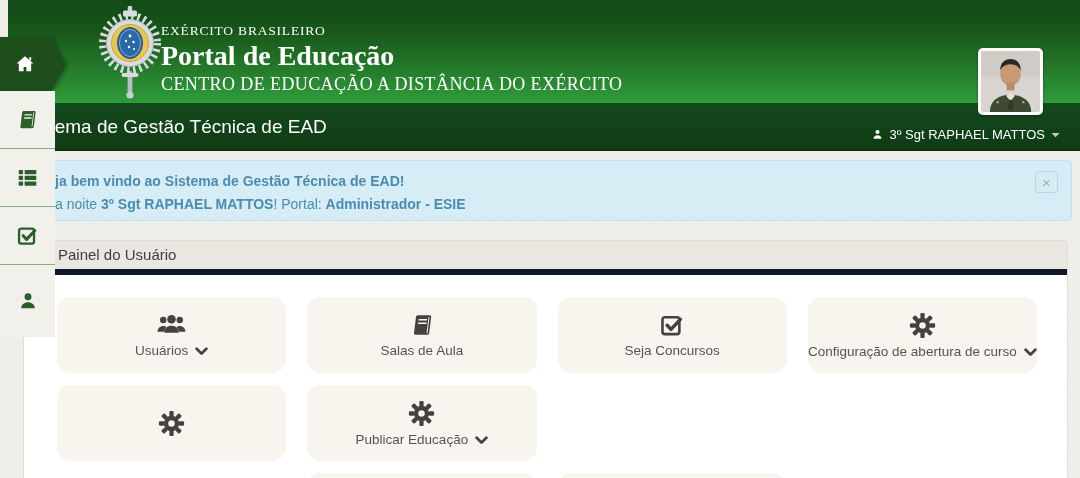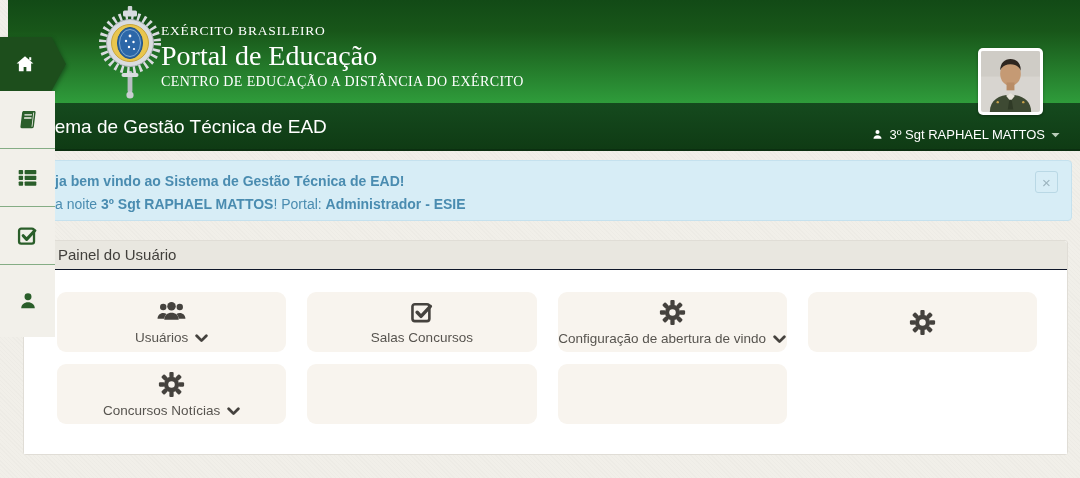--- a/index.html
+++ b/index.html
@@ -11,22 +11,22 @@
     background-image:repeating-linear-gradient(45deg, rgba(0,0,0,.015) 0 1px, transparent 1px 3px);
   }
   
   .top-header {
     position:absolute; top:0; left:8px; width:1080px; height:103px;
     background:linear-gradient(180deg,#124a16 0%, #185619 30%, #2f9c3b 100%);
   }
   .crest { position:absolute; left:90px; top:5px; }
   .brand { position:absolute; left:153px; top:23px; color:#fff; font-family:"Liberation Serif", serif; }
   .brand-top { font-size:13.5px; letter-spacing:.8px; }
-  .brand-title { font-size:28px; font-weight:normal; line-height:30px; margin:2px 0 3px; }
-  .brand-sub { font-size:14px; letter-spacing:.4px; }
+  .brand-title { font-size:28px; font-weight:bold; line-height:30px; margin:2px 0 3px; }
+  .brand-sub { font-size:18px; letter-spacing:.4px; }
   
   .navbar {
     position:absolute; top:103px; left:0; width:1080px; height:48px;
     background:linear-gradient(180deg,#154a1e 0%, #0f3b14 100%);
     border-bottom:2px solid #0b2f10;
   }
   .navbar-title { position:absolute; left:23px; top:13px; color:#fff; font-size:19px; font-weight:500; }
   .user-menu {
     position:absolute; right:20px; bottom:7px; display:flex; align-items:center; gap:6px;
     color:#fff; font-size:13px; cursor:pointer; white-space:nowrap;
@@ -51,29 +51,29 @@
     position:absolute; top:10px; right:13px; width:23px; height:22px;
     border:1px solid #b9d8e5; border-radius:3px; background:transparent;
     color:#9cb4be; font-size:15px; line-height:19px; text-align:center; cursor:pointer;
     font-family:"Liberation Sans", sans-serif;
   }
   .panel {
     position:absolute; left:23px; top:89px; width:1045px; z-index:1;
     border:1px solid #e0ddd6; border-radius:3px; background:#fff;
   }
   .panel-header {
-    background:#e9e7e0; border-bottom:1px solid #0f172a; border-radius:3px 3px 0 0;
+    background:#e9e7e0; border-bottom:6px solid #0f172a; border-radius:3px 3px 0 0;
     padding:5px 12px 6px 34px; font-size:15px; color:#413f3b;
   }
   .cards {
     display:grid; grid-template-columns:repeat(4,1fr); gap:12px 21px;
     padding:22px 30px 30px 33px; background:#fff;
   }
   .card {
-    height:60px; background:#f8f4ee; border-radius:9px; cursor:pointer;
+    height:76px; background:#f8f4ee; border-radius:14px; cursor:pointer;
     display:flex; flex-direction:column; align-items:center; justify-content:center; gap:5px;
     color:#45423e;
   }
   .card-label { font-size:13.5px; color:#57544f; display:flex; align-items:center; gap:7px; }
   .caret { color:#45423e; margin-top:2px; }
   .col2 { grid-column:2; }
   .col3 { grid-column:3; }
   
   .sidebar { position:absolute; left:0; top:37px; width:66px; height:290px; z-index:5; }
   .pennant {
@@ -182,29 +182,42 @@
             </g>
           </svg>
           <span class="card-label">
               <span>Usuários</span>
             <svg class="caret" width="13" height="9" viewBox="0 0 14 9">
                 <path d="M1.8 1.6 7 6.8l5.2-5.2" fill="none" stroke="currentColor" stroke-width="3" stroke-linecap="round" stroke-linejoin="round"></path>
               </svg>
           </span>
         </div>
 
+        <div class="card">
+          <svg width="26" height="26" viewBox="0 0 24 24">
+            <g transform="skewX(-7) translate(2,0)">
+              <path fill="currentColor" d="M6.5 3h11c.9 0 1.5.7 1.5 1.5v15c0 .8-.6 1.5-1.5 1.5h-11A1.5 1.5 0 0 1 5 19.5v-15C5 3.7 5.6 3 6.5 3z"></path>
+              <rect x="7.6" y="6.4" width="8" height="1.5" rx=".5" fill="#f8f4ee"></rect>
+              <rect x="7.6" y="9.6" width="8" height="1.5" rx=".5" fill="#f8f4ee"></rect>
+              <rect x="16.6" y="4.6" width=".9" height="15" fill="#f8f4ee"></rect>
+            </g>
+          </svg>
+          <span class="card-label">
+              <span>Salas de Aula</span>
+            </span>
+        </div>
 
 
         <div class="card">
           <svg width="26" height="26" viewBox="0 0 24 24">
             <rect x="3.2" y="4.8" width="15.6" height="15.6" rx="2.2" fill="none" stroke="currentColor" stroke-width="2.4"></rect>
             <path d="M7.5 12.2l3.6 3.8 8.6-9.2" fill="none" stroke="currentColor" stroke-width="3.2" stroke-linecap="round" stroke-linejoin="round"></path>
           </svg>
           <span class="card-label">
-              <span>Salas Concursos</span>
+              <span>Seja Concursos</span>
             </span>
         </div>
 
 
         <div class="card">
           <svg width="27" height="27" viewBox="0 0 24 24">
             <g fill="currentColor">
               <circle cx="12" cy="12" r="6.8"></circle>
               <g transform="rotate(0 12 12)">
                   <rect x="10.1" y="0.8" width="3.8" height="5" rx="1"></rect>
@@ -227,21 +240,21 @@
               <g transform="rotate(270 12 12)">
                   <rect x="10.1" y="0.8" width="3.8" height="5" rx="1"></rect>
                 </g>
               <g transform="rotate(315 12 12)">
                   <rect x="10.1" y="0.8" width="3.8" height="5" rx="1"></rect>
                 </g>
             </g>
             <circle cx="12" cy="12" r="2.9" fill="#f8f4ee"></circle>
           </svg>
           <span class="card-label">
-              <span>Configuração de abertura de vindo</span>
+              <span>Configuração de abertura de curso</span>
             <svg class="caret" width="13" height="9" viewBox="0 0 14 9">
                 <path d="M1.8 1.6 7 6.8l5.2-5.2" fill="none" stroke="currentColor" stroke-width="3" stroke-linecap="round" stroke-linejoin="round"></path>
               </svg>
           </span>
         </div>
 
         <div class="card">
           <svg width="27" height="27" viewBox="0 0 24 24">
             <g fill="currentColor">
               <circle cx="12" cy="12" r="6.8"></circle>
@@ -299,21 +312,21 @@
               <g transform="rotate(270 12 12)">
                   <rect x="10.1" y="0.8" width="3.8" height="5" rx="1"></rect>
                 </g>
               <g transform="rotate(315 12 12)">
                   <rect x="10.1" y="0.8" width="3.8" height="5" rx="1"></rect>
                 </g>
             </g>
             <circle cx="12" cy="12" r="2.9" fill="#f8f4ee"></circle>
           </svg>
           <span class="card-label">
-              <span>Concursos Notícias</span>
+              <span>Publicar Educação</span>
             <svg class="caret" width="13" height="9" viewBox="0 0 14 9">
                 <path d="M1.8 1.6 7 6.8l5.2-5.2" fill="none" stroke="currentColor" stroke-width="3" stroke-linecap="round" stroke-linejoin="round"></path>
               </svg>
           </span>
         </div>
 
         <div class="card col2">
           
         </div>
         <div class="card col3">

